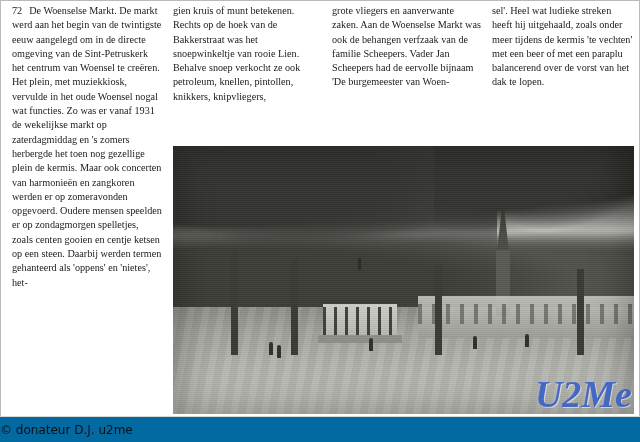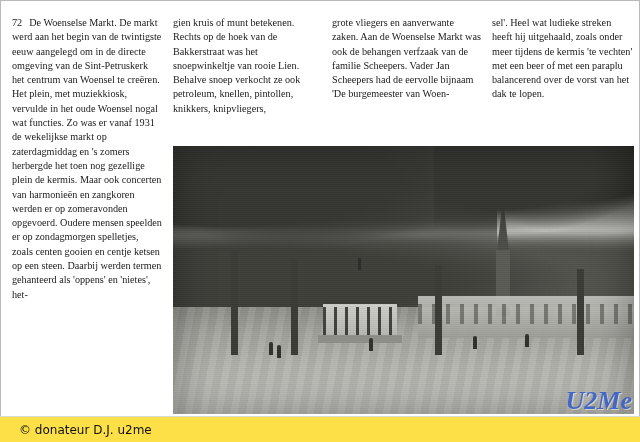--- a/index.html
+++ b/index.html
@@ -22,21 +22,21 @@
     position: absolute;
     left: 0; top: 0;
     width: 640px; height: 442px;
     border: 1px solid #b9b9b9;
     box-sizing: border-box;
     pointer-events: none;
   }
   
   .col {
     position: absolute;
-    top: 16px;
+    top: 4px;
     font-size: 10.2px;
     line-height: 14.3px;
     color: #1a1a1a;
     text-align: left;
     hyphens: manual;
   }
   .col p {
     margin: 0;
   }
   #col1 { left: 12px;  width: 150px; }
@@ -197,40 +197,40 @@
     box-shadow: inset 0 0 40px rgba(0,0,0,.35);
     pointer-events: none;
   }
   
   #watermark {
     position: absolute;
     right: 8px;
     bottom: 26px;
     font-family: "Liberation Serif", serif;
     font-style: italic;
-    font-size: 26px;
+    font-size: 38px;
     font-weight: bold;
     color: #3b62c6;
     text-shadow: 1px 1px 0 rgba(255,255,255,.55);
     letter-spacing: 0px;
     opacity: .92;
   }
   
   #credit {
     position: absolute;
     left: 0;
     bottom: 0;
     width: 640px;
     height: 26px;
-    background: #fde047;
+    background: #0369a1;
     border-top: 1px solid #d9d9d9;
     box-sizing: border-box;
     display: flex;
     align-items: center;
-    padding-left: 19px;
+    padding-left: 0;
     font-family: "DejaVu Sans", sans-serif;
     font-size: 12px;
     color: #111111;
   }
 </style>
 </head>
 <body>
 
 <div id="page">
 

